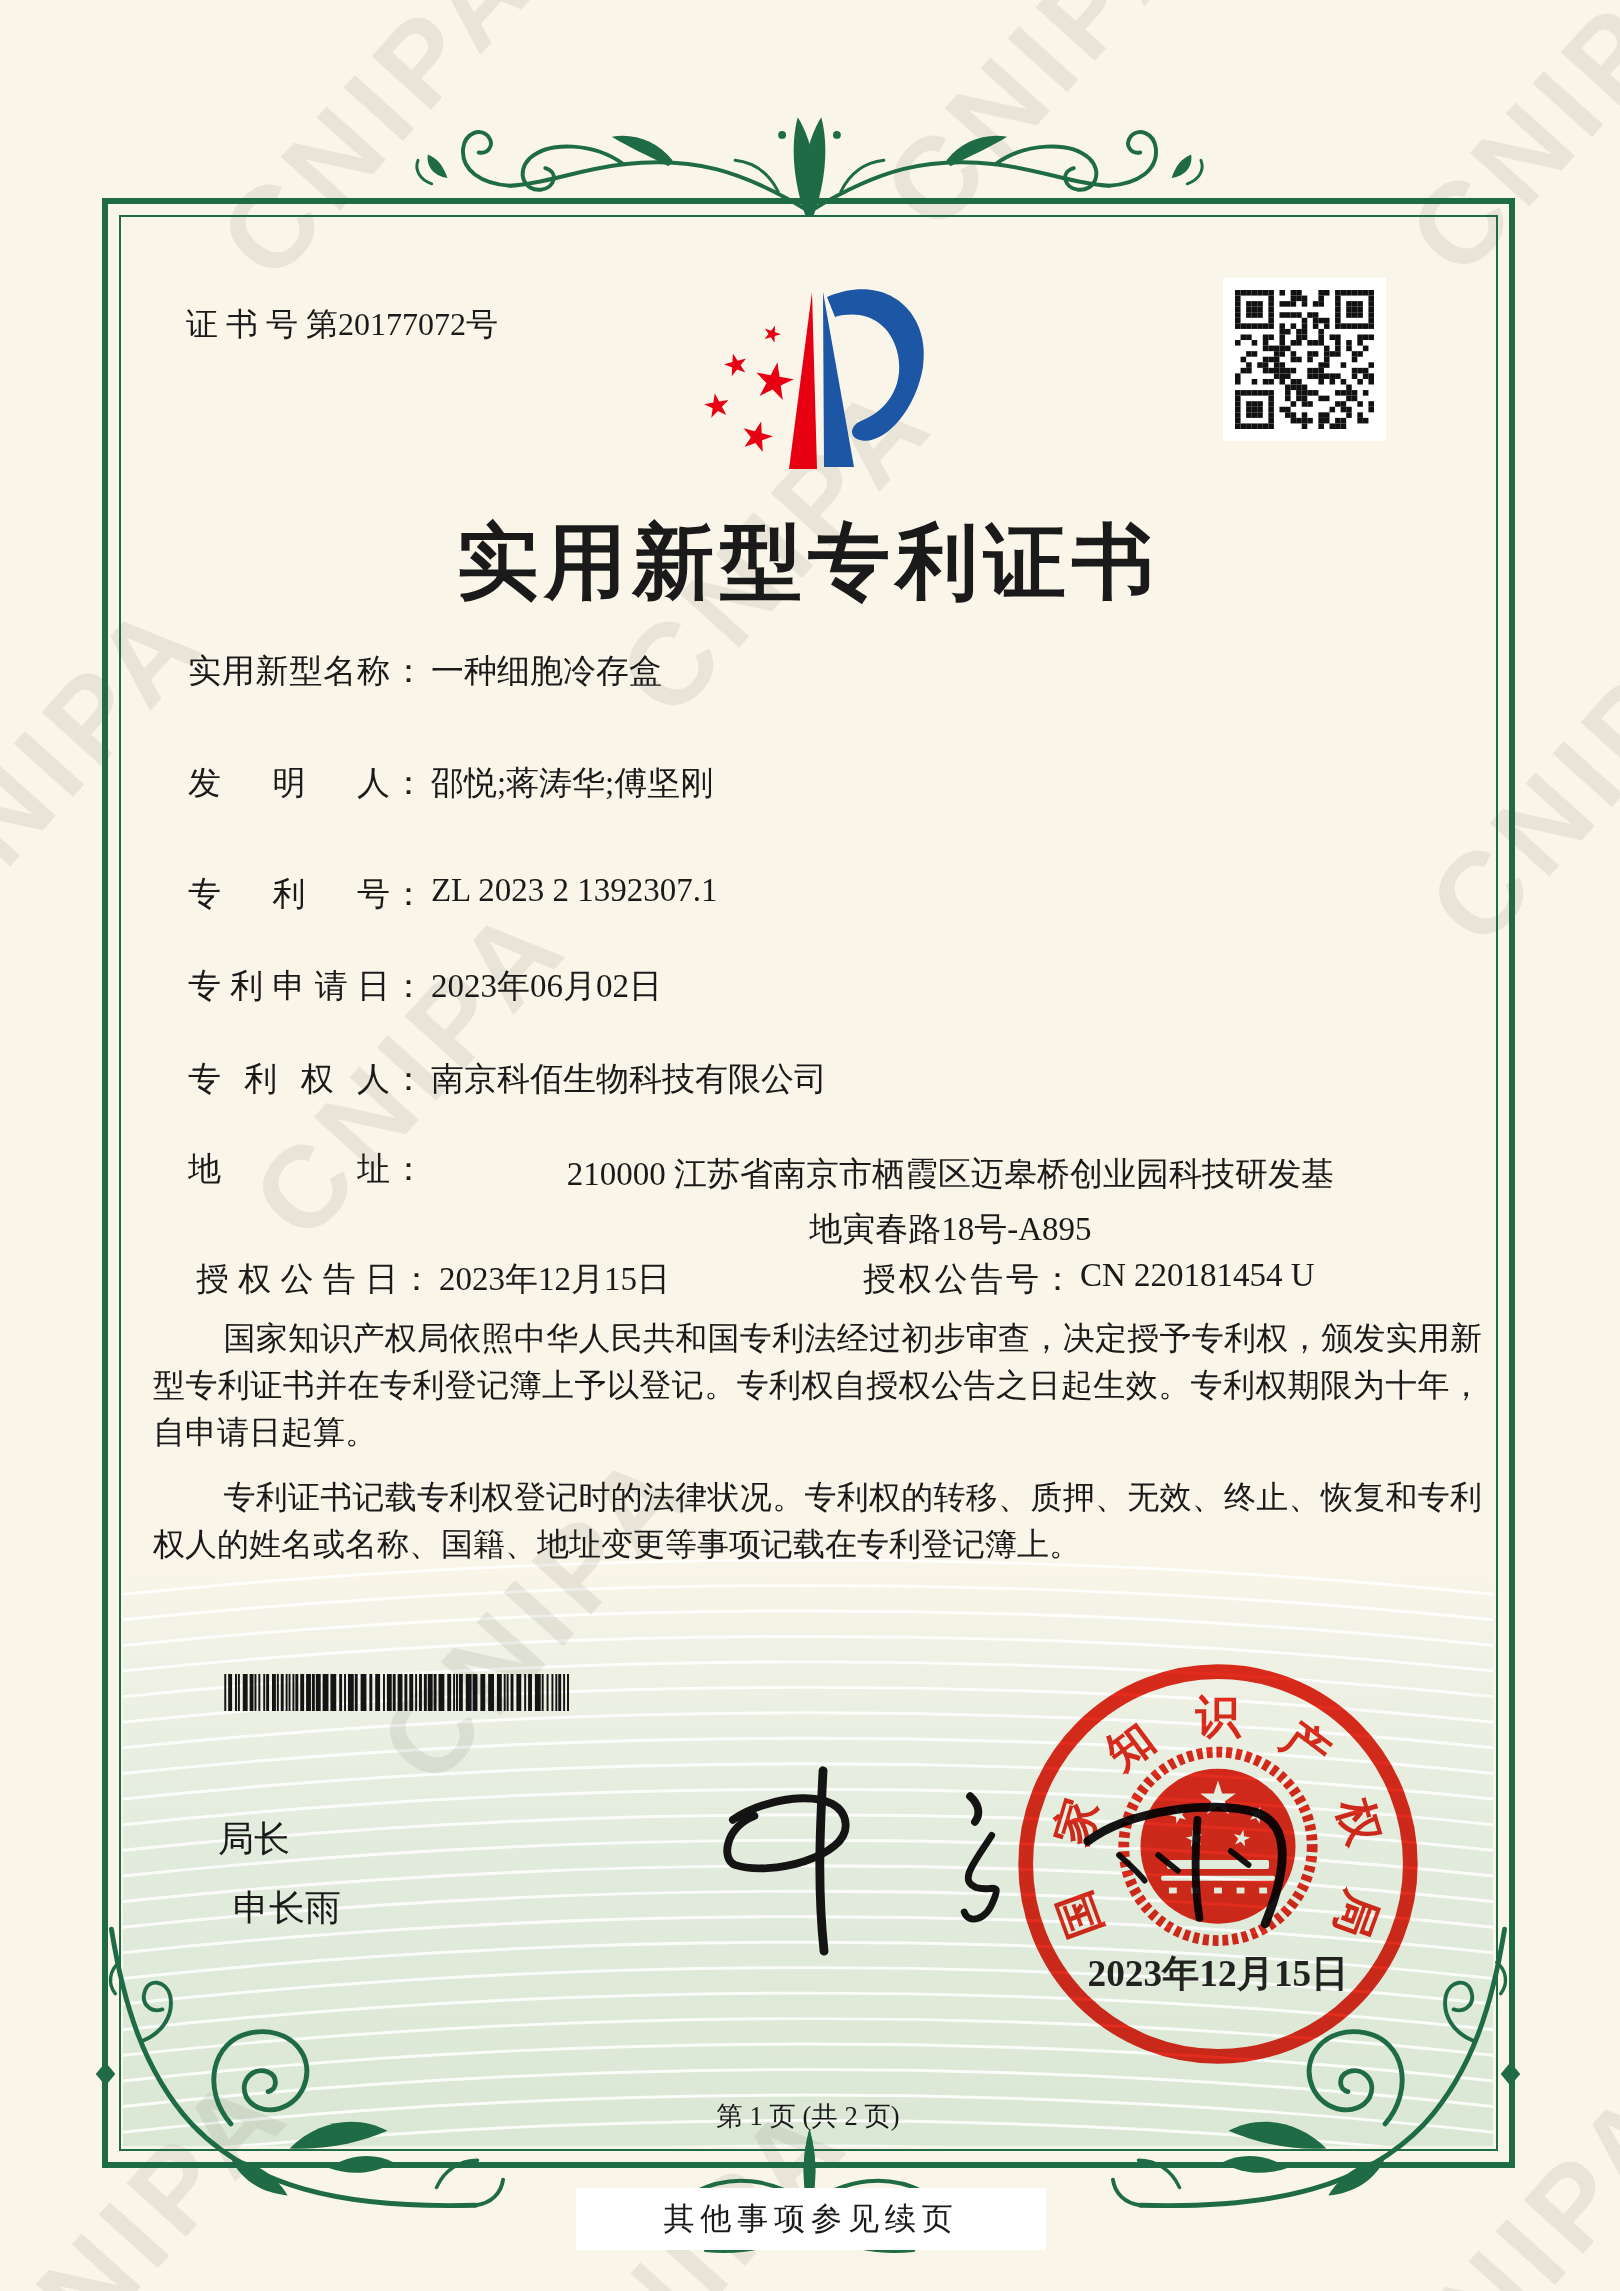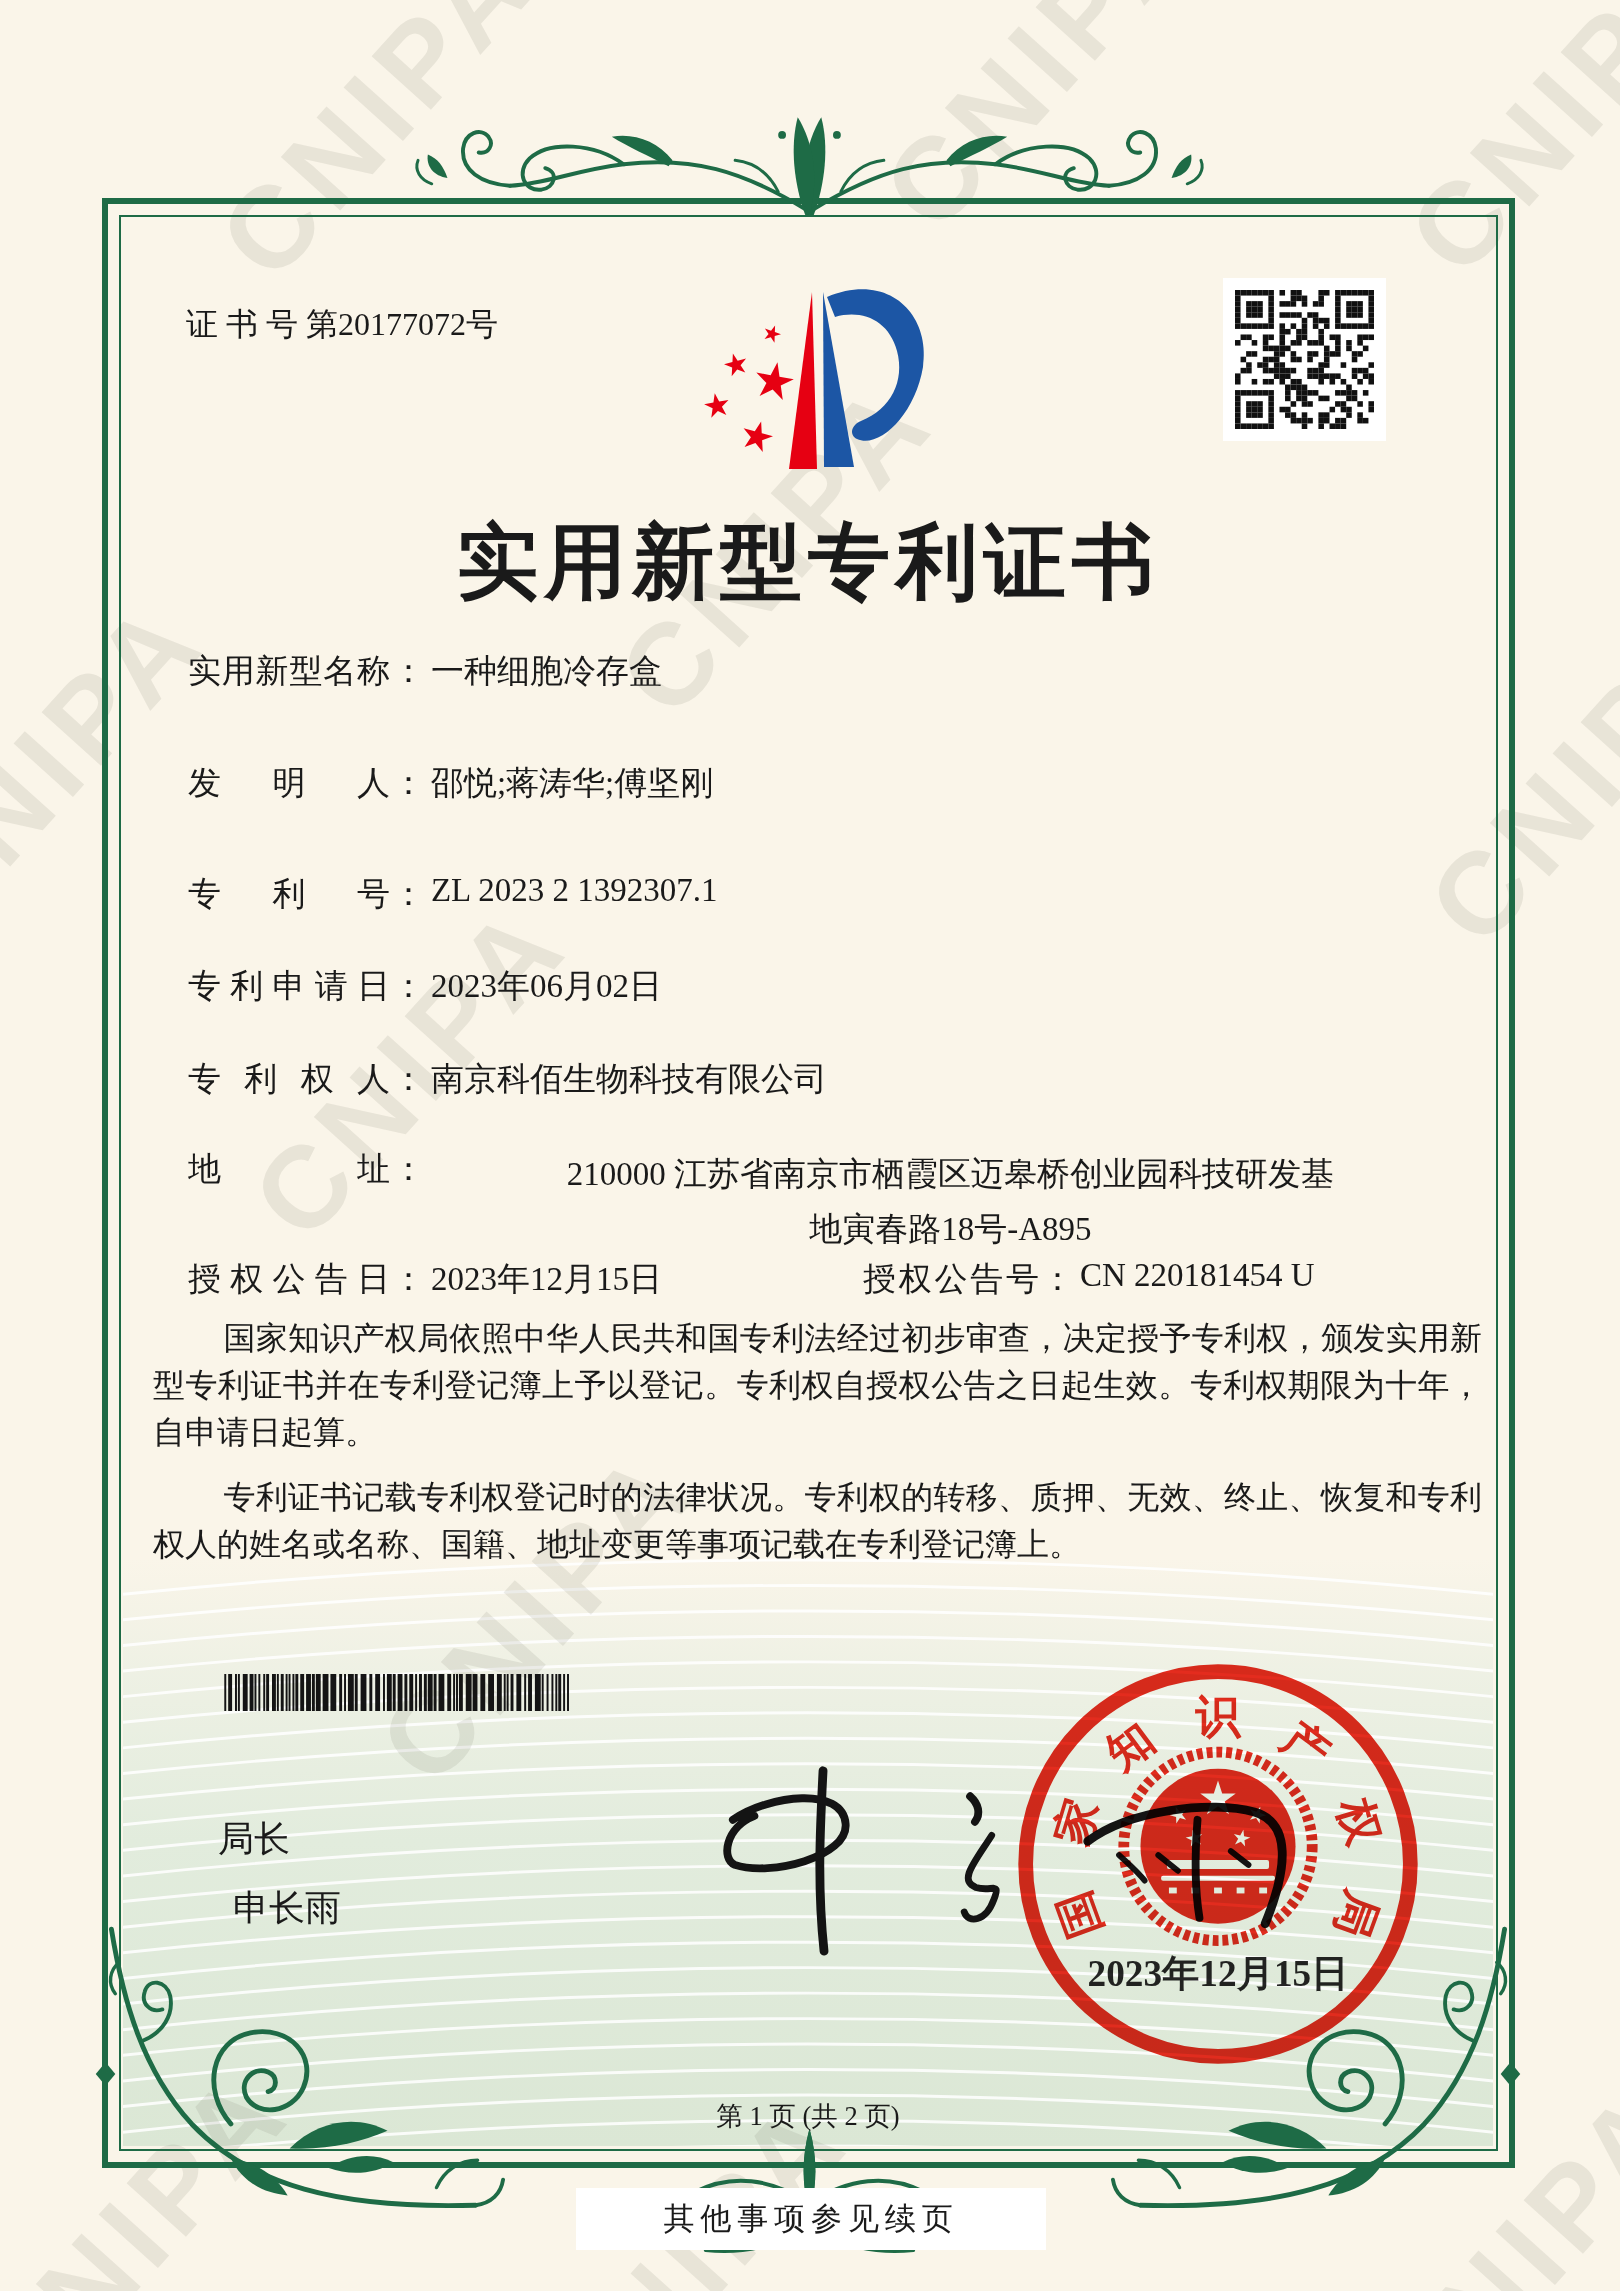--- a/index.html
+++ b/index.html
@@ -510,21 +510,21 @@
   <div class="row" style="top:964px;">
     <span class="flabel">专利申请日</span><span class="colon">：</span><span class="fvalue">2023年06月02日</span>
   </div>
   <div class="row" style="top:1057px;">
     <span class="flabel">专利权人</span><span class="colon">：</span><span class="fvalue">南京科佰生物科技有限公司</span>
   </div>
   <div class="row" style="top:1147px;text-align:center;">
     <span class="flabel">地址</span><span class="colon">：</span><span class="fvalue multiline">210000 江苏省南京市栖霞区迈皋桥创业园科技研发基
 地寅春路18号-A895</span>
   </div>
-  <div class="row" style="top:1257px;">
+  <div class="row" style="top:1257px;margin-left:8px;">
     <span class="flabel">授权公告日</span><span class="colon">：</span><span class="fvalue">2023年12月15日</span>
   </div>
   <div class="row" style="top:1257px; left:863px;">
     <span class="flabel" style="width:176px;">授权公告号</span><span class="colon">：</span><span class="fvalue">CN 220181454 U</span>
   </div>
 
   <div class="abs" id="paragraphs">
     <p>国家知识产权局依照中华人民共和国专利法经过初步审查，决定授予专利权，颁发实用新型专利证书并在专利登记簿上予以登记。专利权自授权公告之日起生效。专利权期限为十年，自申请日起算。</p>
     <p>专利证书记载专利权登记时的法律状况。专利权的转移、质押、无效、终止、恢复和专利权人的姓名或名称、国籍、地址变更等事项记载在专利登记簿上。</p>
   </div>

